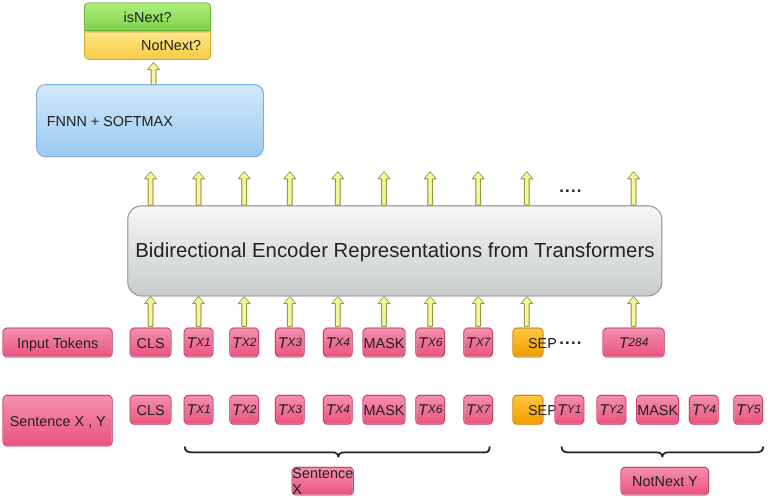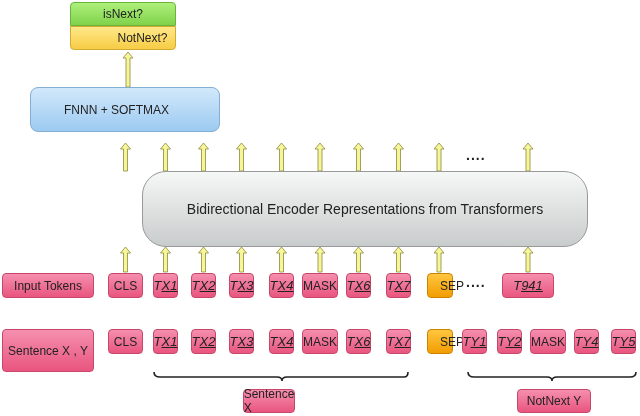--- a/index.html
+++ b/index.html
@@ -3,23 +3,23 @@
 <meta charset="utf-8">
 <style>
   html, body { margin:0; padding:0; background:#ffffff; }
   body { width:640px; height:416px; position:relative; overflow:hidden; font-family:"Liberation Sans", sans-serif; }
   .box { position:absolute; box-sizing:border-box; display:flex; align-items:center; justify-content:center; font-size:12px; color:#222; border-radius:4px; }
   .pink { background:linear-gradient(#f58fae, #e9557f); border:1px solid #c7476b; }
   .orange { background:linear-gradient(#ffc640, #f29d00); border:1px solid #c98400;padding-left:24px; }
   .green { background:linear-gradient(#aef07c, #7fd24a); border:1px solid #6bb43c;text-align:center; }
   .yellow { background:linear-gradient(#ffe88a, #f7cc45); border:1px solid #d2ac31; }
   .blue { background:linear-gradient(#d2e8fb, #9ccaf1); border:1px solid #85aed3; border-radius:8px; }
-  .gray { background:linear-gradient(#f6f7f7, #c9cccc); border:1px solid #999; border-radius:24px; font-size:14px;margin-left:36px; }
+  .gray { background:linear-gradient(#f6f7f7, #c9cccc); border:1px solid #999; border-radius:12px; font-size:17px; }
   .tok { font-style:italic; font-size:13px; }
-  .tok sub { font-size:13px; vertical-align:-3px;text-decoration:underline; }
+  .tok sub { font-size:10px; vertical-align:-3px; }
   .dots { position:absolute; font-weight:bold; font-size:14px; color:#222; letter-spacing:1px; }
   svg.arrows { position:absolute; left:0; top:0; }
 </style>
 </head>
 <body>
 
 <svg class="arrows" width="640" height="416">
   <g id="arrow-group">
       <path d="M123.5,272 L123.5,253 L120.5,253 L125.5,247 L130.5,253 L127.5,253 L127.5,272 Z" fill="#f7f59a" stroke="#8a8a3a" stroke-width="0.8"></path>
       <path d="M123.5,171 L123.5,149 L120.5,149 L125.5,143 L130.5,149 L127.5,149 L127.5,171 Z" fill="#f7f59a" stroke="#8a8a3a" stroke-width="0.8"></path>
@@ -47,21 +47,21 @@
     <path d="M154,372 Q154,377 160,377 L277,377 Q282,377 282,381 Q282,377 287,377 L404,377 Q408,377 408,372" fill="none" stroke="#222" stroke-width="1.6"></path>
   </g>
   <g>
     <path d="M468,372 Q468,377 474,377 L547,377 Q552,377 552,381 Q552,377 557,377 L630,377 Q636,377 636,372" fill="none" stroke="#222" stroke-width="1.6"></path>
   </g>
 </svg>
 
 <div class="box green" style="left:70px;top:2px;width:106px;height:24px;border-radius:4px 4px 0 0;">isNext?</div>
 <div class="box yellow" style="left:70px;top:26px;width:106px;height:24px;border-radius:0 0 4px 4px;padding-left:39px;">NotNext?</div>
 
-<div class="box blue" style="left:30px;top:87px;width:190px;height:45px;justify-content:flex-start;padding-left:33px;font-size:12px;">FNNN + SOFTMAX</div>
+<div class="box blue" style="left:30px;top:70px;width:190px;height:61px;justify-content:flex-start;padding-left:8px;font-size:12px;">FNNN + SOFTMAX</div>
 
 <div class="box gray" style="left:106px;top:171px;width:446px;height:76px;">Bidirectional Encoder Representations from Transformers</div>
 
 <div class="dots" style="left:466px;top:147px;">....</div>
 <div class="dots" style="left:466px;top:274px;">....</div>
 
 <div class="box pink" style="left:2px;top:273px;width:92px;height:25px;">Input Tokens</div>
 <div class="box pink" style="left:2px;top:329px;width:92px;height:43px;">Sentence X , Y</div>
 
 <div id="input-row">
@@ -93,21 +93,21 @@
     </div>
     <div class="box pink tok" style="left: 386px; top: 273px; width: 25px; height: 25px;">
       <span>T</span>
       <sub>X7</sub>
     </div>
     <div class="box orange" style="left: 427px; top: 273px; width: 24px; height: 25px;">
       <span>SEP</span>
     </div>
     <div class="box pink tok" style="left: 502px; top: 273px; width: 52px; height: 25px;">
       <span>T</span>
-      <sub>941</sub>
+      <sub>284</sub>
     </div>
   </div>
 <div id="sentence-row">
     <div class="box pink" style="left: 108px; top: 329px; width: 35px; height: 25px;">
       <span>CLS</span>
     </div>
     <div class="box pink tok" style="left: 153px; top: 329px; width: 25px; height: 25px;">
       <span>T</span>
       <sub>X1</sub>
     </div>

